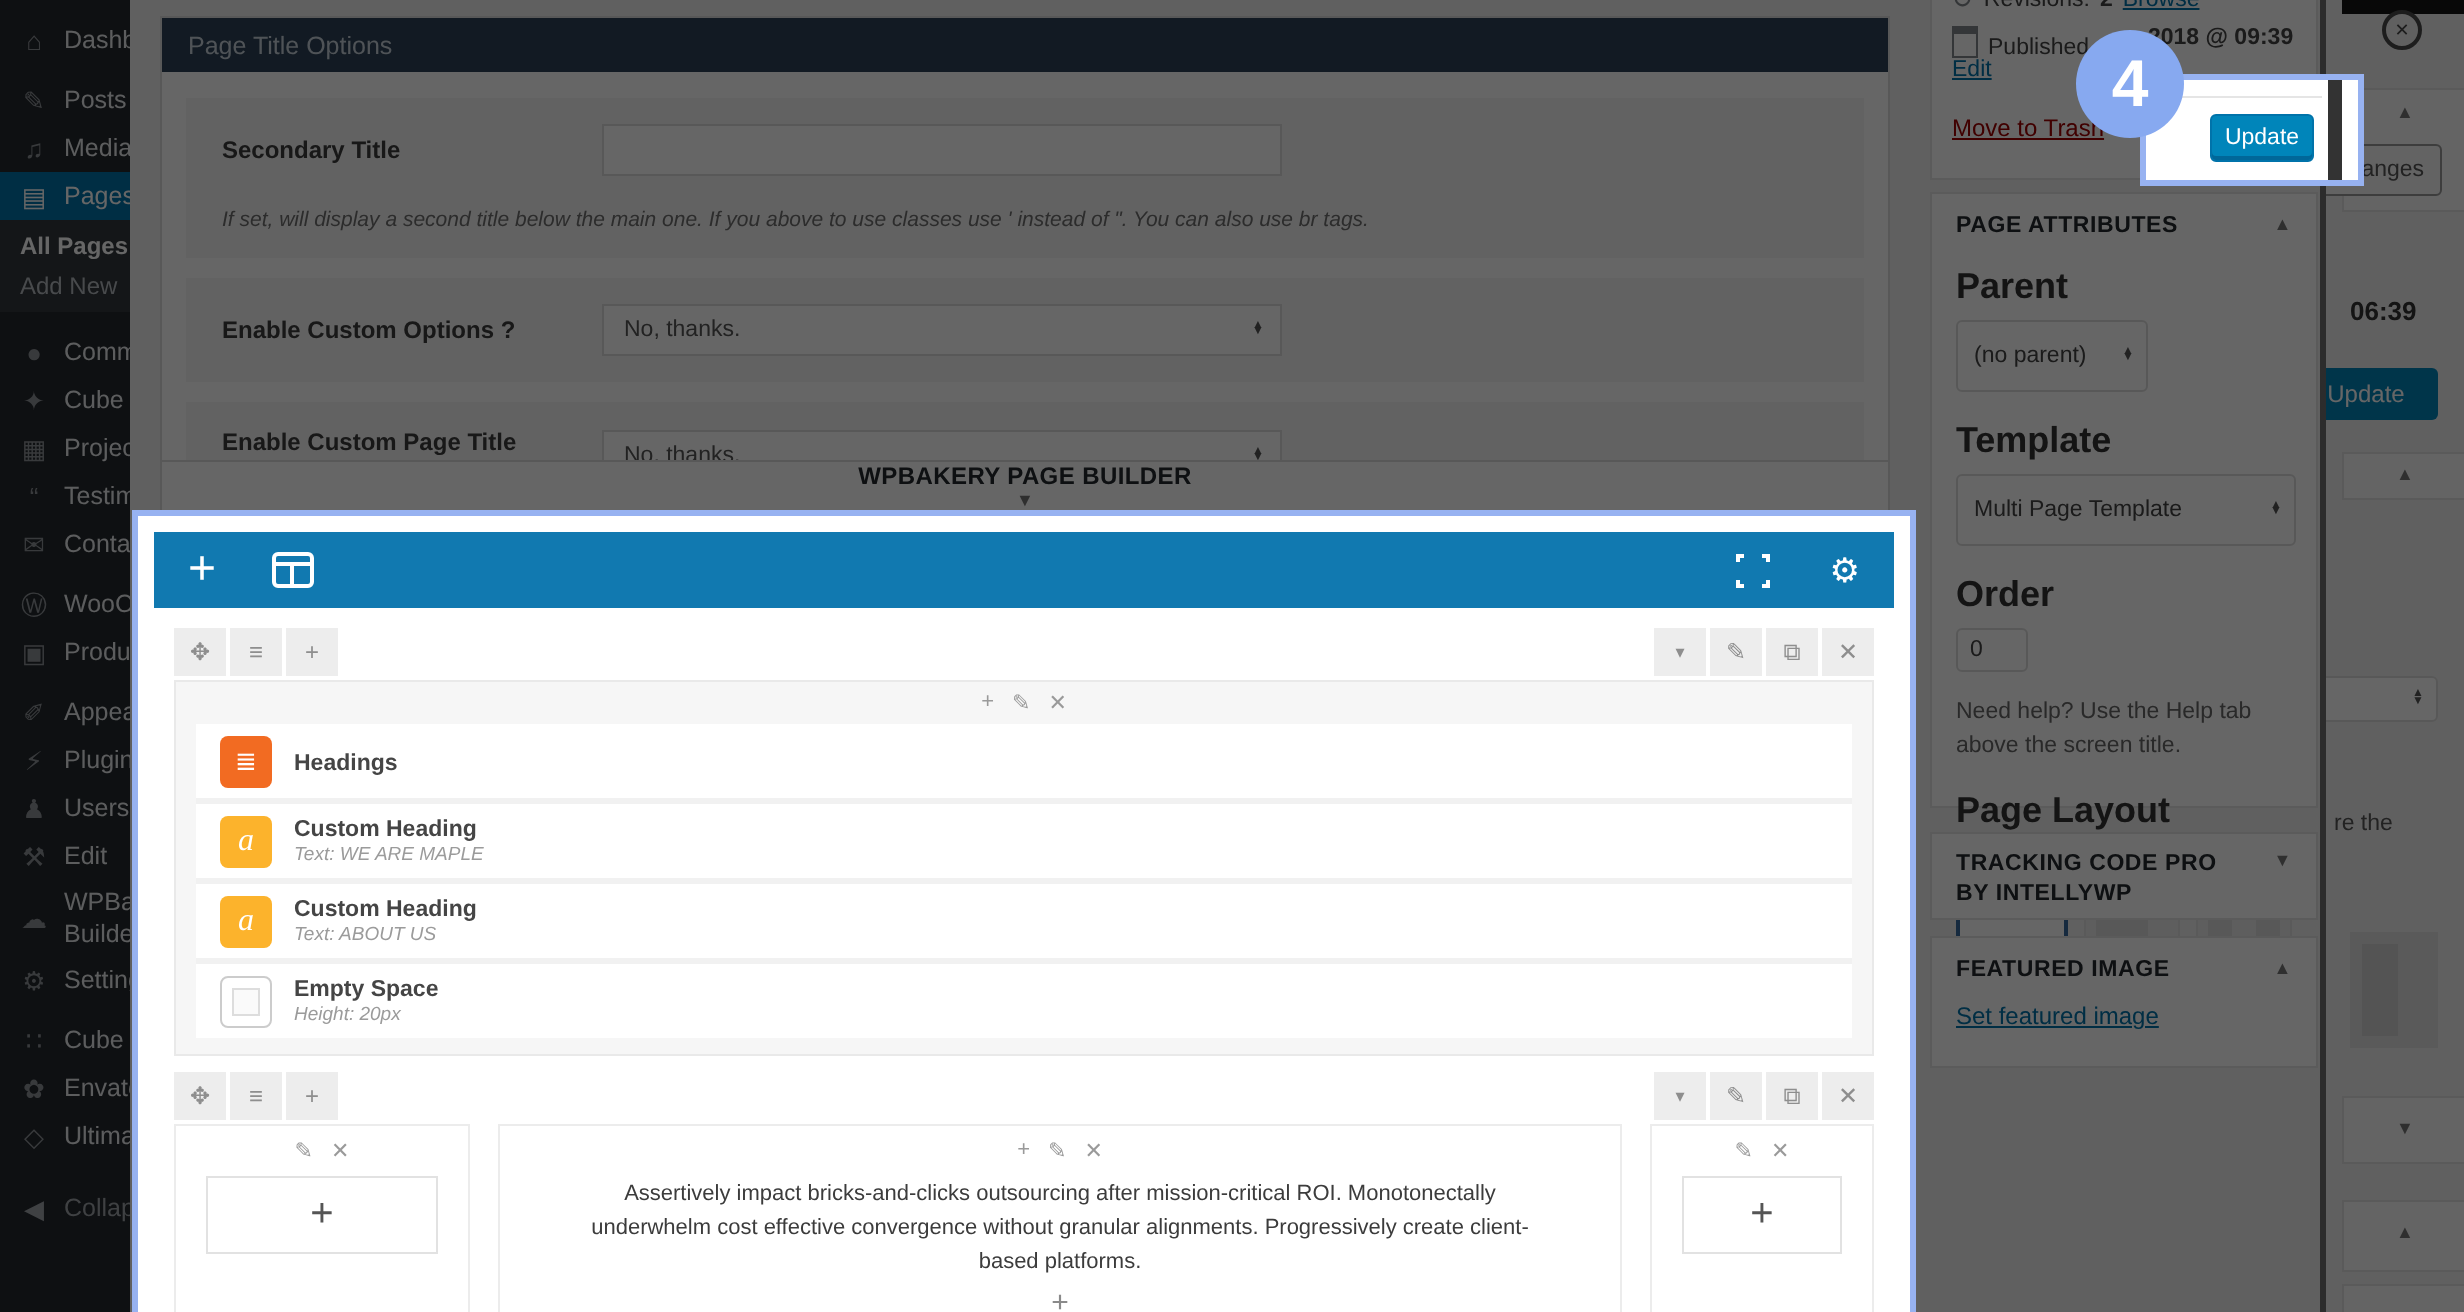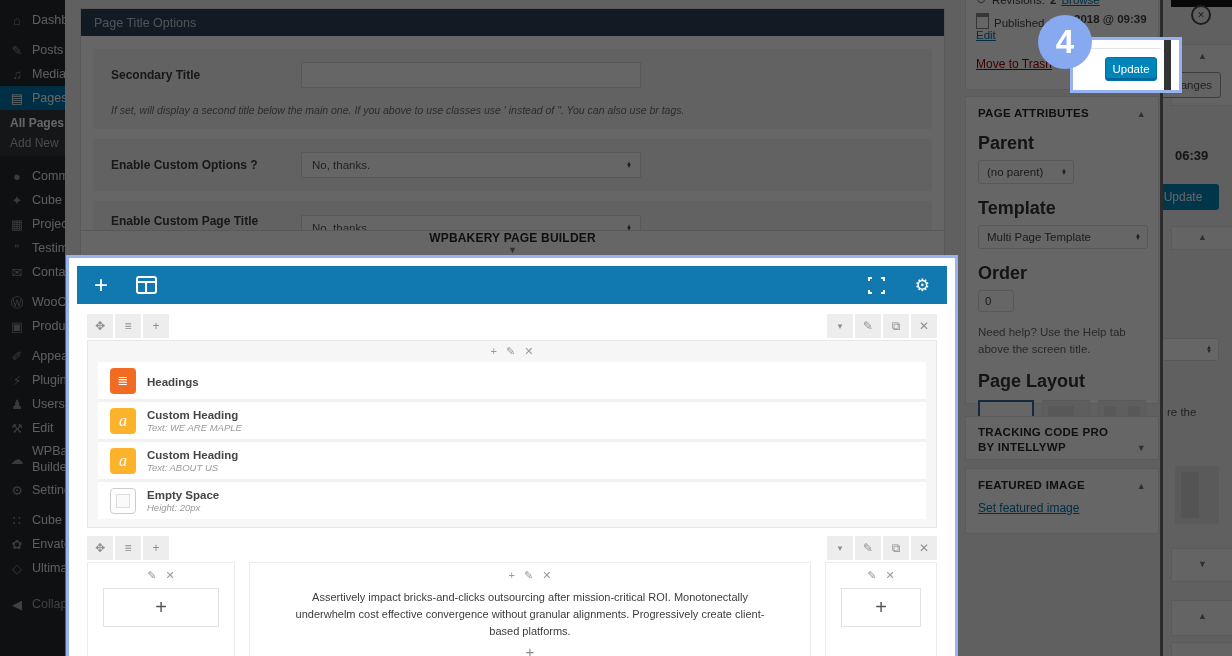--- a/index.html
+++ b/index.html
@@ -88,24 +88,24 @@
   .publish-frag{top:-36px;height:126px;padding:0 10px;}
   .rev-row{position:absolute;left:10px;top:28px;display:flex;align-items:center;gap:5px;font-size:11.5px;color:#444;}
   .rev-row .cnt{font-weight:bold;}
   .icon-sm{color:#82878c;font-size:13px;line-height:1;}
   a.teal{color:#0073aa;text-decoration:underline;cursor:pointer;}
   .pub-row{position:absolute;left:10px;top:48px;font-size:11.5px;color:#444;}
   .cal-icon{display:inline-block;width:11px;height:11px;border:1px solid #82878c;border-top:4px solid #82878c;vertical-align:-2px;margin-right:5px;}
   .pub-suffix{position:absolute;left:108px;top:48px;font-size:11.5px;font-weight:bold;color:#444;white-space:nowrap;}
   .edit-link{position:absolute;left:10px;top:64px;font-size:11.5px;}
   .trash-link{position:absolute;left:10px;top:92px;font-size:12px;color:#a00000;text-decoration:underline;cursor:pointer;}
-  .box-head{display:flex;justify-content:space-between;align-items:flex-end;font-size:11.5px;font-weight:bold;color:#23282d;letter-spacing:.3px;}
+  .box-head{display:flex;justify-content:space-between;align-items:flex-start;font-size:11.5px;font-weight:bold;color:#23282d;letter-spacing:.3px;}
   .pagea-box{top:96px;height:308px;padding:10px 12px;}
   .fld-label{font-size:18px;font-weight:bold;color:#333;margin-top:14px;}
-  .sel{background:#fff;border:1px solid #ddd;border-radius:3px;height:24px;display:flex;align-items:center;justify-content:space-between;padding:0 6px 0 8px;font-size:11.5px;color:#444;margin-top:6px;cursor:pointer;box-sizing:border-box;}
+  .sel{background:#fff;border:1px solid #ddd;border-radius:3px;height:36px;display:flex;align-items:center;justify-content:space-between;padding:0 6px 0 8px;font-size:11.5px;color:#444;margin-top:6px;cursor:pointer;box-sizing:border-box;}
   .order-input{width:36px;height:22px;border:1px solid #ddd;border-radius:3px;margin-top:6px;font-size:11.5px;color:#444;display:flex;align-items:center;padding-left:6px;box-sizing:border-box;}
   .help-txt{font-size:11.5px;color:#666;line-height:1.45;margin-top:12px;}
   .thumbs{display:flex;gap:8px;margin-top:8px;}
   .thumb{height:52px;box-sizing:border-box;position:relative;cursor:pointer;}
   .thumb.sel1{width:62px;background:#fff;border:2px solid #39699e;}
   .thumb.g{width:54px;background:#ebebeb;border:1px solid #e0e0e0;}
   .thumb .bar{position:absolute;top:5px;bottom:5px;background:#dcdcdc;}
   .tracking-box{top:416px;height:44px;padding:8px 12px;}
   .tracking-box .box-head{line-height:1.3;}
   .featured-box{top:468px;height:66px;padding:10px 12px;}

